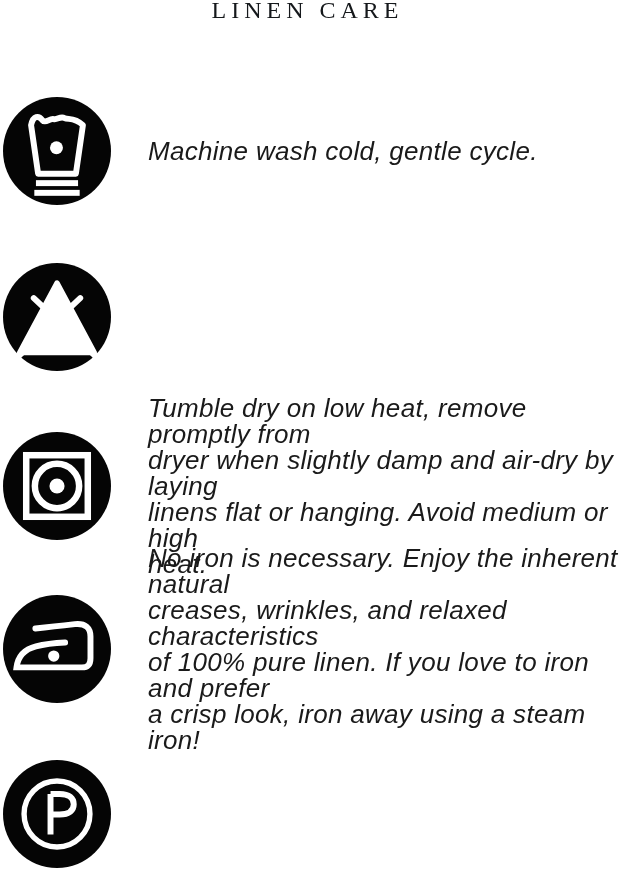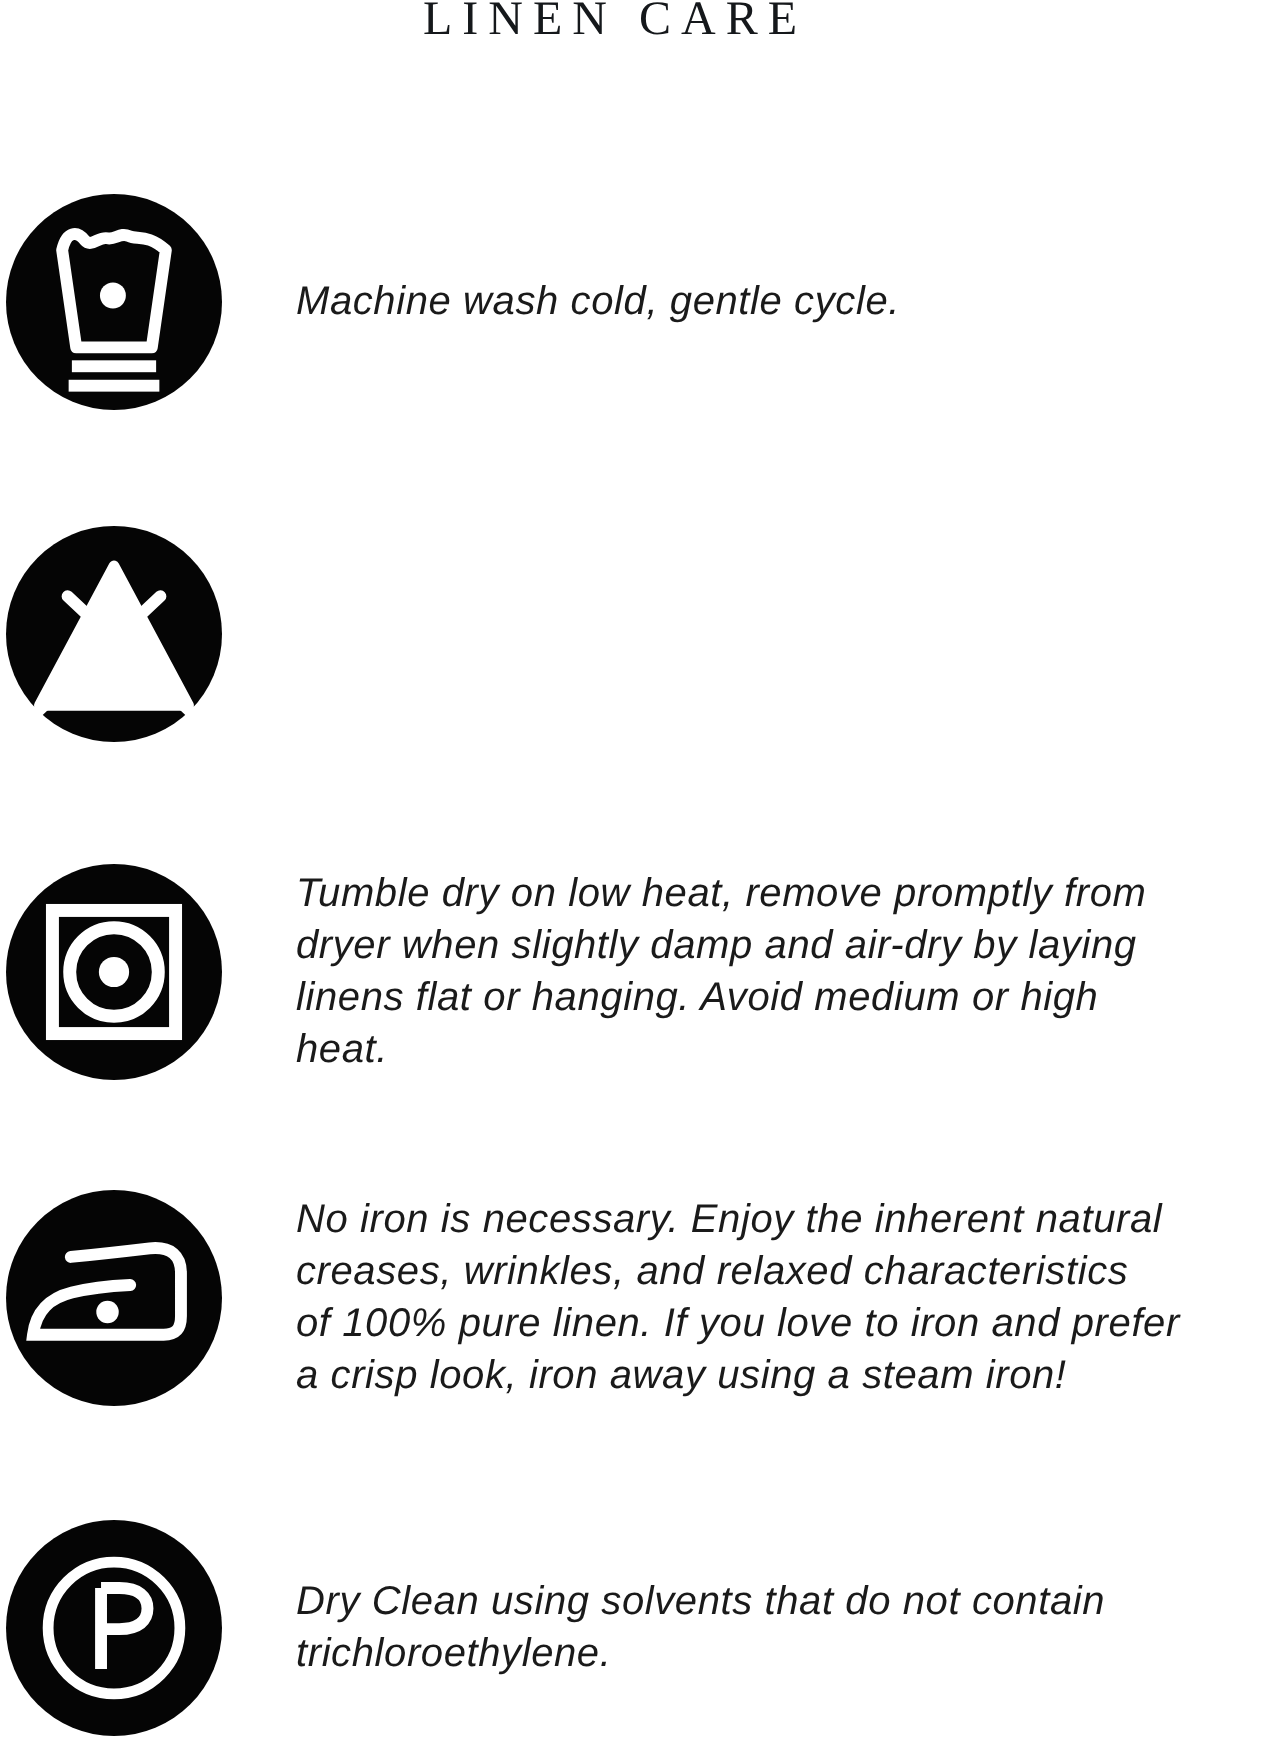--- a/index.html
+++ b/index.html
@@ -37,21 +37,21 @@
   .care-row.r2 { top: 430px; }
   .care-row.r3 { top: 593px; }
   .care-row.r4 { top: 758px; }
   .care-icon {
     width: 108px; height: 108px;
     flex: none;
     display: block;
   }
   .care-text {
     font-style: italic;
-    font-size: 20px;
+    font-size: 26px;
     line-height: 26px;
     letter-spacing: 0.3px;
     color: #1a1a1a;
     white-space: pre-line;
     flex: 1;
   }
 </style>
 </head>
 <body>
 
@@ -101,15 +101,13 @@
 of 100% pure linen. If you love to iron and prefer
 a crisp look, iron away using a steam iron!</div>
 </div>
 
 <div class="care-row r4">
   <svg class="care-icon" viewBox="0 0 100 100" aria-label="dry-clean-icon">
     <circle cx="50" cy="50" r="50" fill="#050505"></circle>
     <circle cx="50" cy="50" r="30.5" fill="none" stroke="#ffffff" stroke-width="5"></circle>
     <path d="M44 31.5 L44 69 M44 31.5 L52.5 31.5 C61.5 31.5 65.5 35.5 65.5 41 C65.5 46.5 61.5 50.5 52.5 50.5 L44 50.5" fill="none" stroke="#ffffff" stroke-width="5.5"></path>
   </svg>
-  <div class="care-text">Dry Clean using solvents that do not contain
-trichloroethylene.</div>
 </div>
 
 </body></html>

